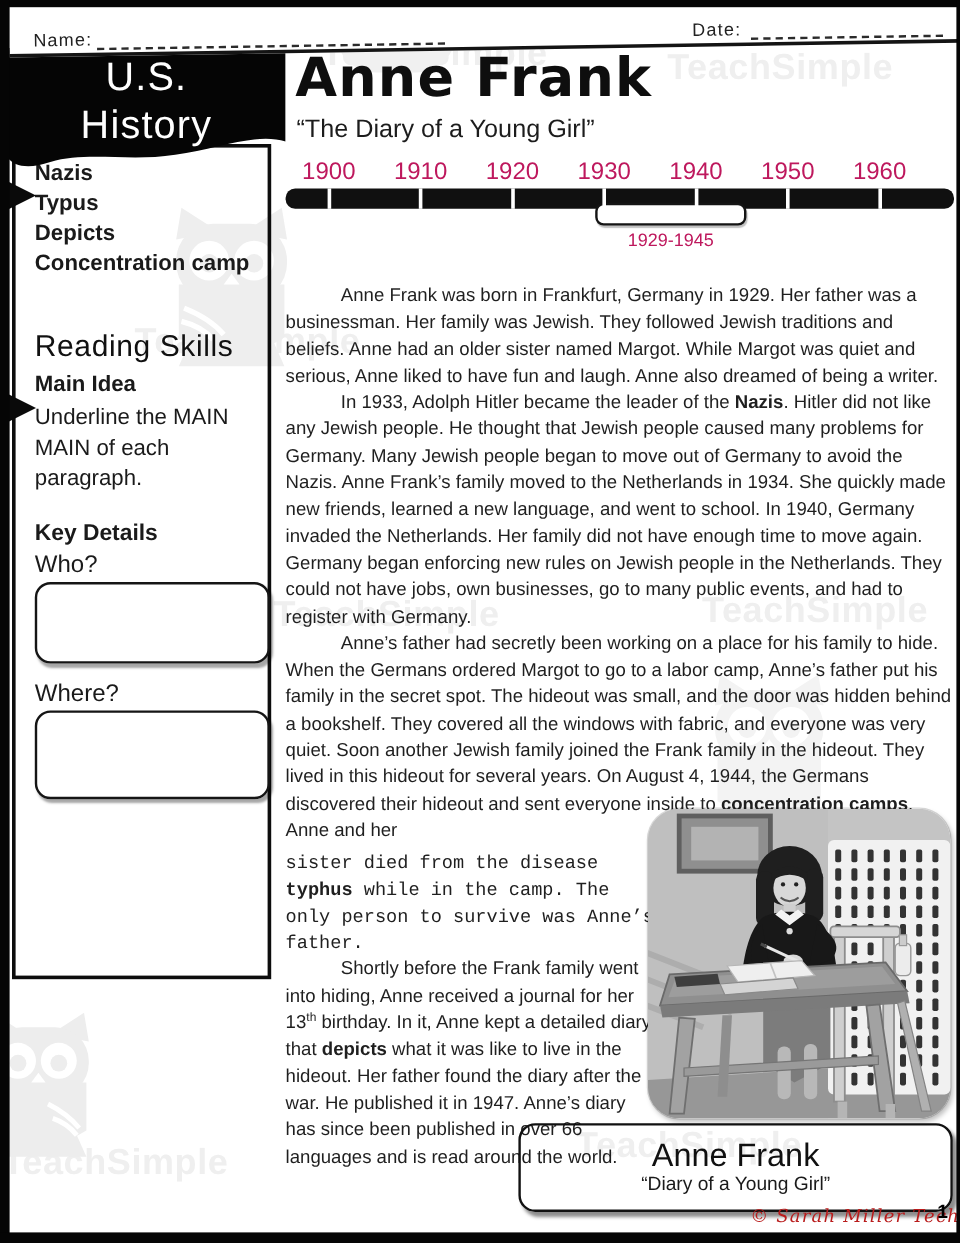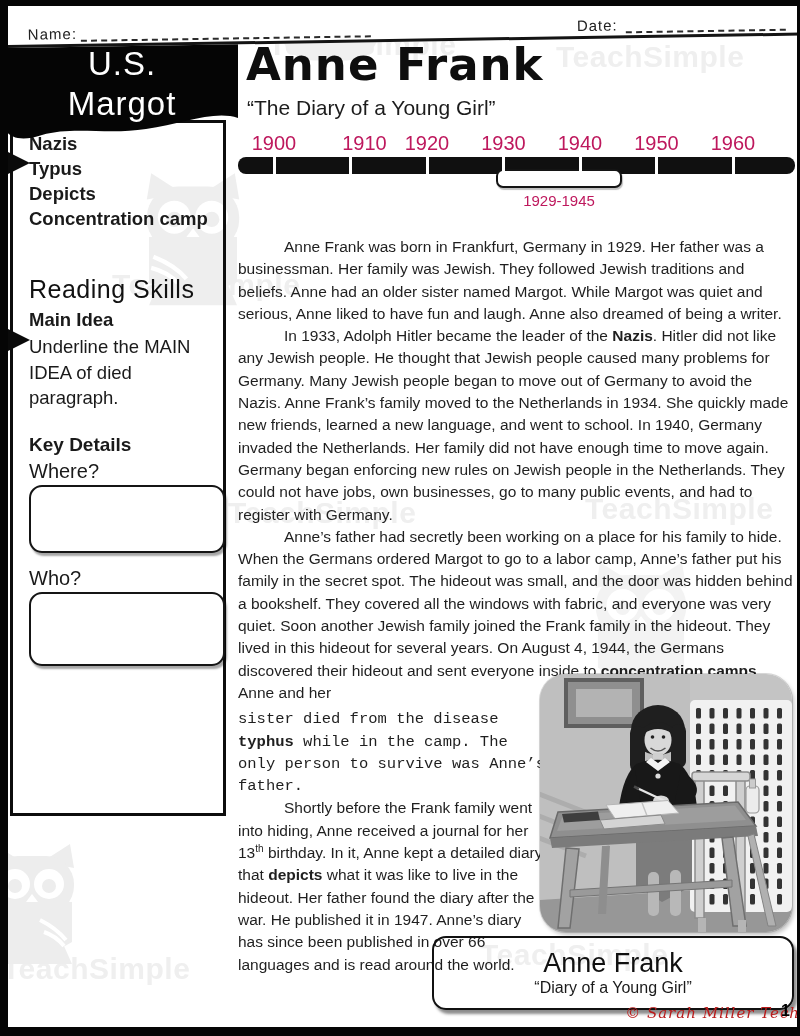--- a/index.html
+++ b/index.html
@@ -166,62 +166,62 @@
     <span class="strip-gap"></span>
     <span class="hand">Date:</span>
     <span class="blankline dl"></span>
   </div>
 
   <svg class="banner" viewBox="0 0 232 104" preserveAspectRatio="none">
     <path d="M0,0 H232 V78 C208,70 176,84 140,89 C102,95 66,86 36,95 C18,101 6,99 0,91 Z" fill="#050505"></path>
   </svg>
   <div class="banner-text">
     <div>U.S.</div>
-    <div>Margot</div>
+    <div>History</div>
   </div>
 
   <div class="pointer pointer-vocab"></div>
   <div class="pointer pointer-reading"></div>
 
   <div class="sidebar">
     <div class="vocab-list">
         <div class="vocab-term">Nazis</div>
         <div class="vocab-term">Typus</div>
         <div class="vocab-term">Depicts</div>
         <div class="vocab-term">Concentration camp</div>
       </div>
 
     <div class="side-h rs-title">Reading Skills</div>
     <div class="rs-sub">Main Idea</div>
-    <div class="rs-instr">Underline the MAIN IDEA of died paragraph.</div>
+    <div class="rs-instr">Underline the MAIN MAIN of each paragraph.</div>
 
     <div class="kd-title">Key Details</div>
     <div id="kd-groups">
         <div class="kd-group">
-          <div class="kd-q">Where?</div>
+          <div class="kd-q">Who?</div>
           <div class="kd-box"></div>
         </div>
         <div class="kd-group">
-          <div class="kd-q">Who?</div>
+          <div class="kd-q">Where?</div>
           <div class="kd-box"></div>
         </div>
       </div>
   </div>
 
   <div class="main">
     <div class="doc-title">Anne Frank</div>
     <div class="doc-subtitle">“The Diary of a Young Girl”</div>
 
     <div class="timeline" id="timeline">
       <div class="tl-bar"></div>
       <div class="tl-range"></div>
       <div class="tl-range-label">1929-1945</div>
     <span class="tl-label" style="left: 36px;">1900</span>
         <div class="tl-gap" style="left: 34.5px;"></div>
-        <span class="tl-label" style="left: 112.5px; margin-left: 14px;">1910</span>
+        <span class="tl-label" style="left: 112.5px;">1910</span>
         <div class="tl-gap" style="left: 111px;"></div>
         <span class="tl-label" style="left: 189px;">1920</span>
         <div class="tl-gap" style="left: 187.5px;"></div>
         <span class="tl-label" style="left: 265.5px;">1930</span>
         <div class="tl-gap" style="left: 264px;"></div>
         <span class="tl-label" style="left: 342px;">1940</span>
         <div class="tl-gap" style="left: 340.5px;"></div>
         <span class="tl-label" style="left: 418.5px;">1950</span>
         <div class="tl-gap" style="left: 417px;"></div>
         <span class="tl-label" style="left: 495px;">1960</span>

